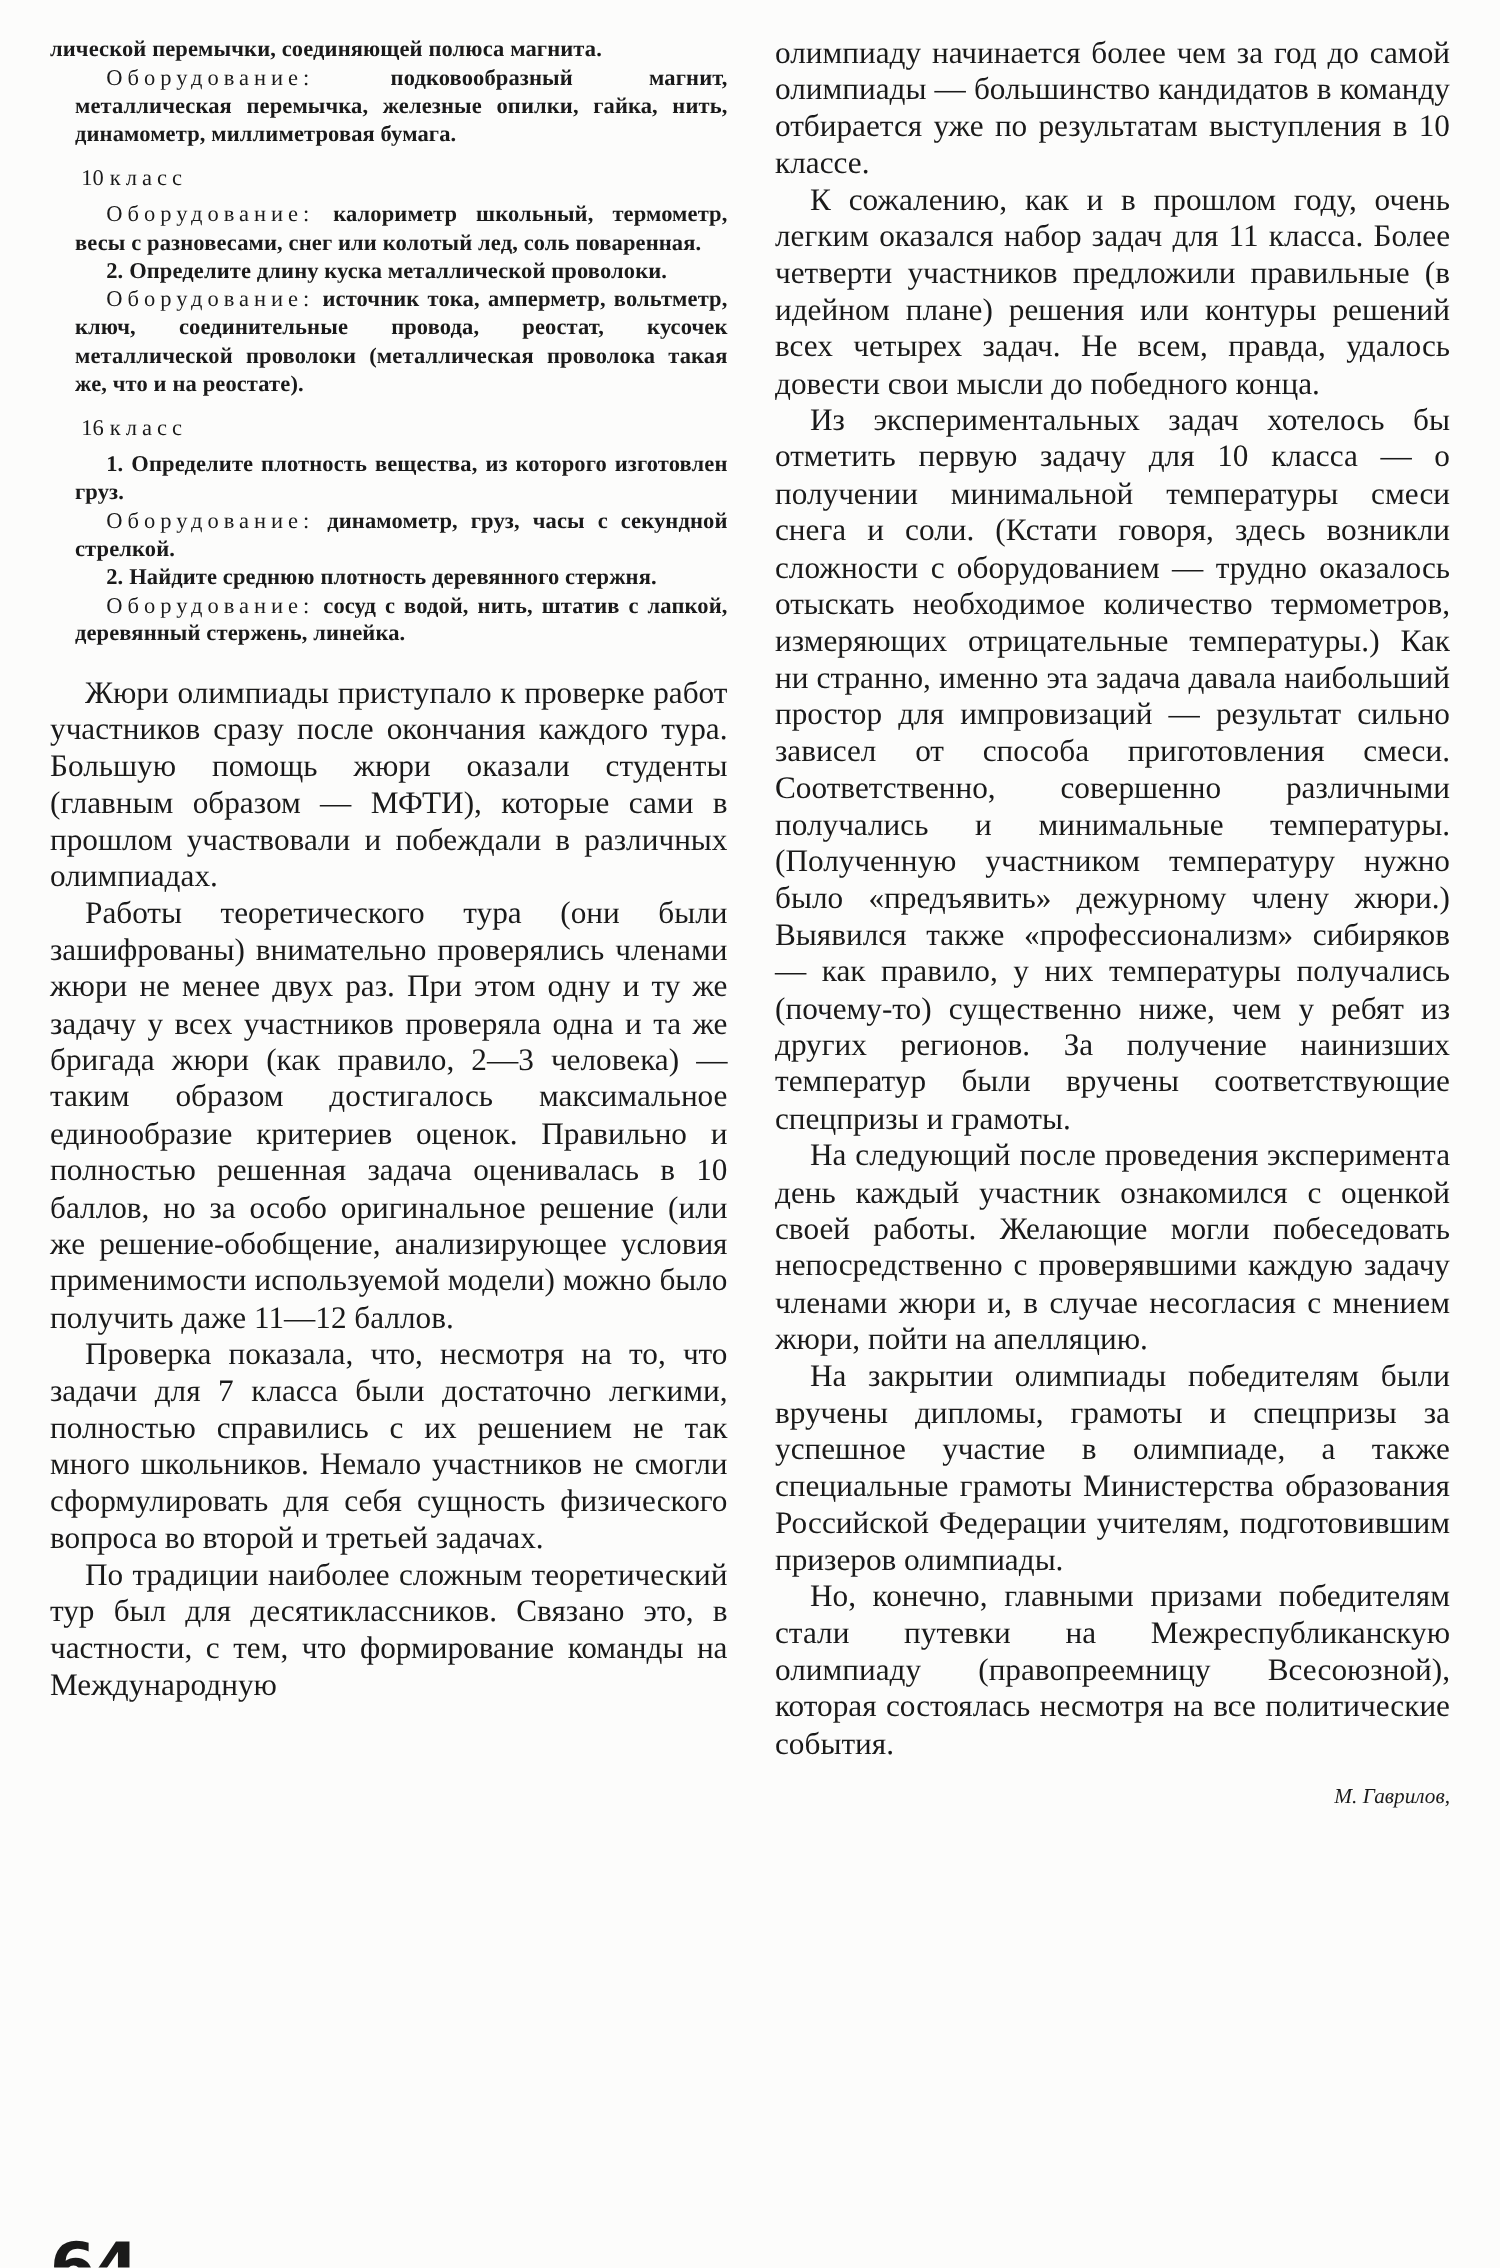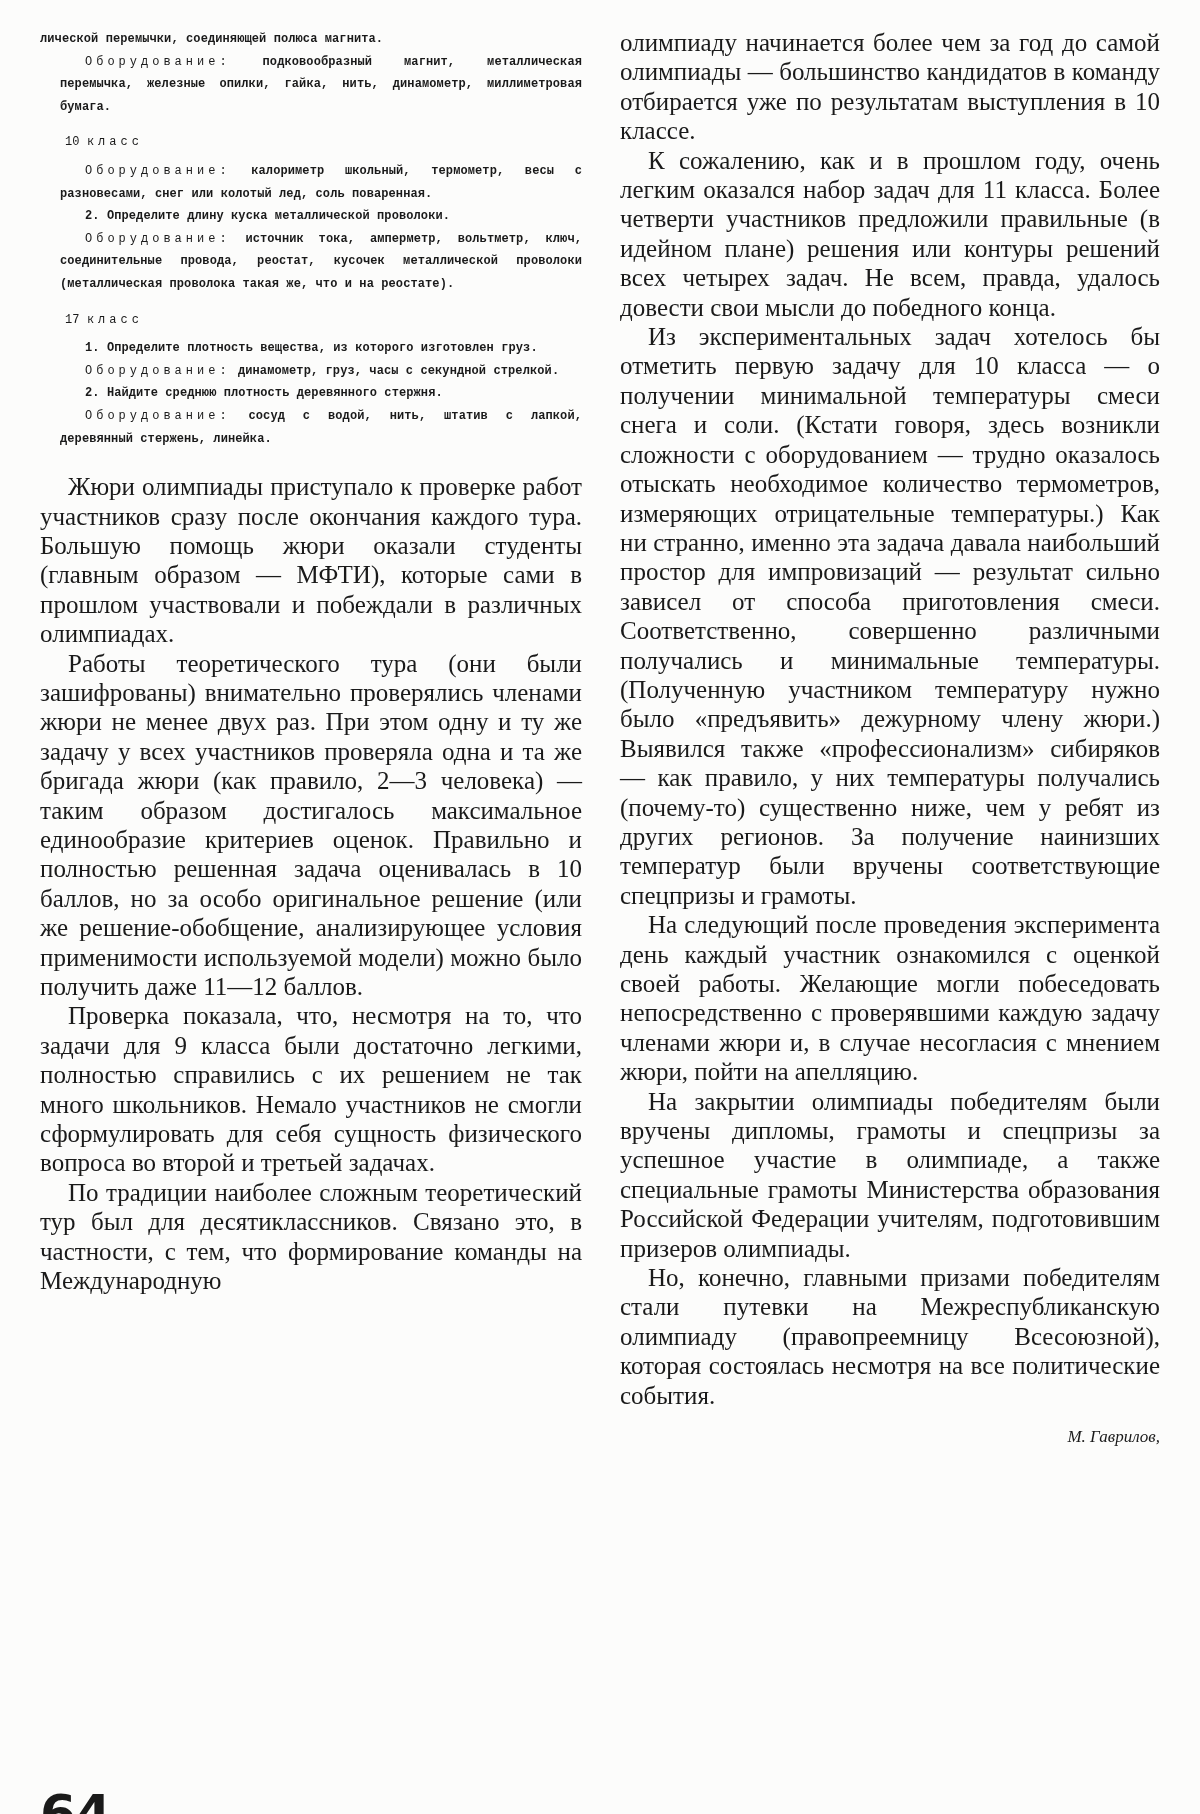--- a/index.html
+++ b/index.html
@@ -5,22 +5,22 @@
   html, body { margin: 0; padding: 0; }
   body {
     width: 1200px; height: 1814px; background: #fcfcfb; color: #1a1a1a;
     position: relative; overflow: hidden;
     font-family: "DejaVu Serif", "Liberation Serif", serif;
   }
   .col { position: absolute; text-align: justify; }
   .col-left { left: 40px; top: 28px; width: 542px; }
   .col-right { left: 620px; top: 28px; width: 540px; }
   .small p {
-    margin: 0; font-size: 12px; line-height: 22.6px; font-weight: bold;
-    font-family: Liberation Mono, monospace; letter-spacing: 0.1px;
+    margin: 0; font-size: 18px; line-height: 22.6px; font-weight: bold;
+    font-family: Liberation Serif, serif; letter-spacing: 0.1px;
   }
   .small p.indent { text-indent: 25px; margin-left: 20px; }
   .small .grade { margin-top: 13px; margin-bottom: 6px; text-indent: 25px; font-weight: normal; }
   .spaced { letter-spacing: 4px; font-weight: normal; }
   .num { font-weight: bold; }
   .body p {
     margin: 0; font-size: 25px; line-height: 29.4px;
     font-family: "Liberation Serif", "DejaVu Serif", serif; text-indent: 28px;
   }
   .body p.noindent { text-indent: 0; }
@@ -35,31 +35,31 @@
 <div class="col col-left">
   <div class="small">
     <p>лической перемычки, соединяющей полюса магнита.</p>
     <p class="indent"><span class="spaced">Оборудование:</span><span> подковообразный магнит, металлическая перемычка, железные опилки, гайка, нить, динамометр, миллиметровая бумага.</span></p>
 
     <p class="grade"><span>10</span> <span class="spaced">класс</span></p>
     <p class="indent"><span class="spaced">Оборудование:</span><span> калориметр школьный, термометр, весы с разновесами, снег или колотый лед, соль поваренная.</span></p>
     <p class="indent"><span class="num">2.</span><span> Определите длину куска металлической проволоки.</span></p>
     <p class="indent"><span class="spaced">Оборудование:</span><span> источник тока, амперметр, вольтметр, ключ, соединительные провода, реостат, кусочек металлической проволоки (металлическая проволока такая же, что и на реостате).</span></p>
 
-    <p class="grade"><span>17</span> <span class="spaced">класс</span></p>
+    <p class="grade"><span>16</span> <span class="spaced">класс</span></p>
     <p class="indent"><span class="num">1.</span><span> Определите плотность вещества, из которого изготовлен груз.</span></p>
     <p class="indent"><span class="spaced">Оборудование:</span><span> динамометр, груз, часы с секундной стрелкой.</span></p>
     <p class="indent"><span class="num">2.</span><span> Найдите среднюю плотность деревянного стержня.</span></p>
     <p class="indent"><span class="spaced">Оборудование:</span><span> сосуд с водой, нить, штатив с лапкой, деревянный стержень, линейка.</span></p>
   </div>
 
   <div class="body" style="margin-top:22px;">
     <p>Жюри олимпиады приступало к проверке работ участников сразу после окончания каждого тура. Большую помощь жюри оказали студенты (главным образом — МФТИ), которые сами в прошлом участвовали и побеждали в различных олимпиадах.</p>
     <p>Работы теоретического тура (они были зашифрованы) внимательно проверялись членами жюри не менее двух раз. При этом одну и ту же задачу у всех участников проверяла одна и та же бригада жюри (как правило, 2—3 человека) — таким образом достигалось максимальное единообразие критериев оценок. Правильно и полностью решенная задача оценивалась в 10 баллов, но за особо оригинальное решение (или же решение-обобщение, анализирующее условия применимости используемой модели) можно было получить даже 11—12 баллов.</p>
-    <p>Проверка показала, что, несмотря на то, что задачи для 9 класса были достаточно легкими, полностью справились с их решением не так много школьников. Немало участников не смогли сформулировать для себя сущность физического вопроса во второй и третьей задачах.</p>
+    <p>Проверка показала, что, несмотря на то, что задачи для 7 класса были достаточно легкими, полностью справились с их решением не так много школьников. Немало участников не смогли сформулировать для себя сущность физического вопроса во второй и третьей задачах.</p>
     <p>По традиции наиболее сложным теоретический тур был для десятиклассников. Связано это, в частности, с тем, что формирование команды на Международную</p>
   </div>
 </div>
 
 <div class="col col-right">
   <div class="body">
     <p class="noindent">олимпиаду начинается более чем за год до самой олимпиады — большинство кандидатов в команду отбирается уже по результатам выступления в 10 классе.</p>
     <p>К сожалению, как и в прошлом году, очень легким оказался набор задач для 11 класса. Более четверти участников предложили правильные (в идейном плане) решения или контуры решений всех четырех задач. Не всем, правда, удалось довести свои мысли до победного конца.</p>
     <p>Из экспериментальных задач хотелось бы отметить первую задачу для 10 класса — о получении минимальной температуры смеси снега и соли. (Кстати говоря, здесь возникли сложности с оборудованием — трудно оказалось отыскать необходимое количество термометров, измеряющих отрицательные температуры.) Как ни странно, именно эта задача давала наибольший простор для импровизаций — результат сильно зависел от способа приготовления смеси. Соответственно, совершенно различными получались и минимальные температуры. (Полученную участником температуру нужно было «предъявить» дежурному члену жюри.) Выявился также «профессионализм» сибиряков — как правило, у них температуры получались (почему-то) существенно ниже, чем у ребят из других регионов. За получение наинизших температур были вручены соответствующие спецпризы и грамоты.</p>
     <p>На следующий после проведения эксперимента день каждый участник ознакомился с оценкой своей работы. Желающие могли побеседовать непосредственно с проверявшими каждую задачу членами жюри и, в случае несогласия с мнением жюри, пойти на апелляцию.</p>

